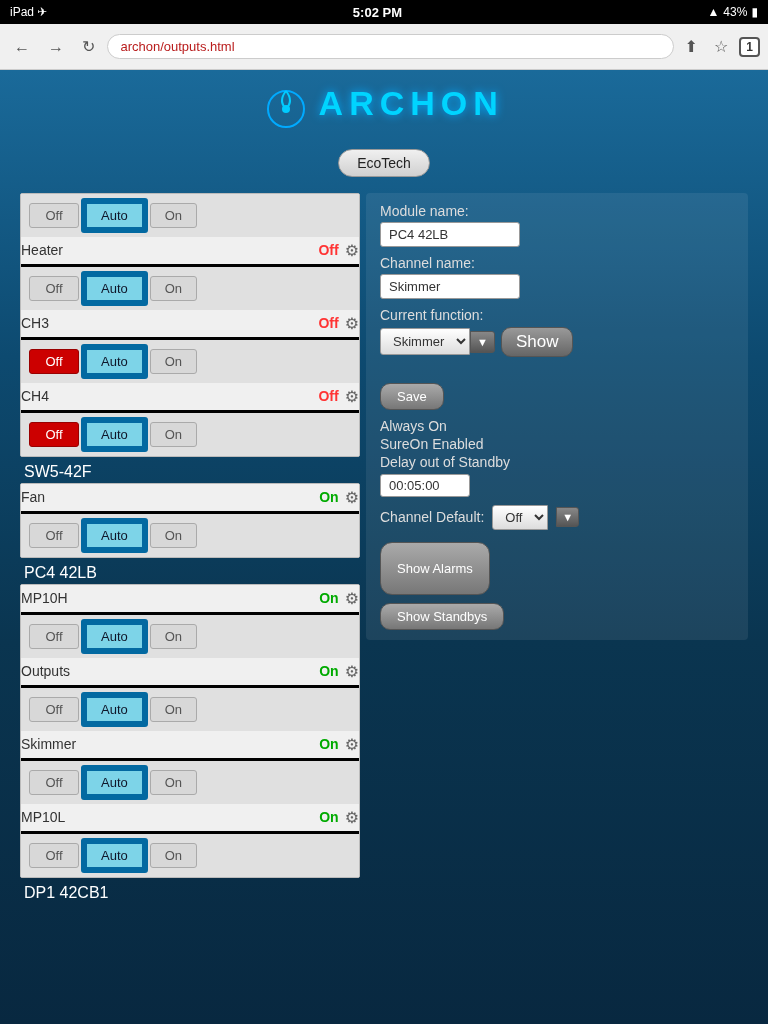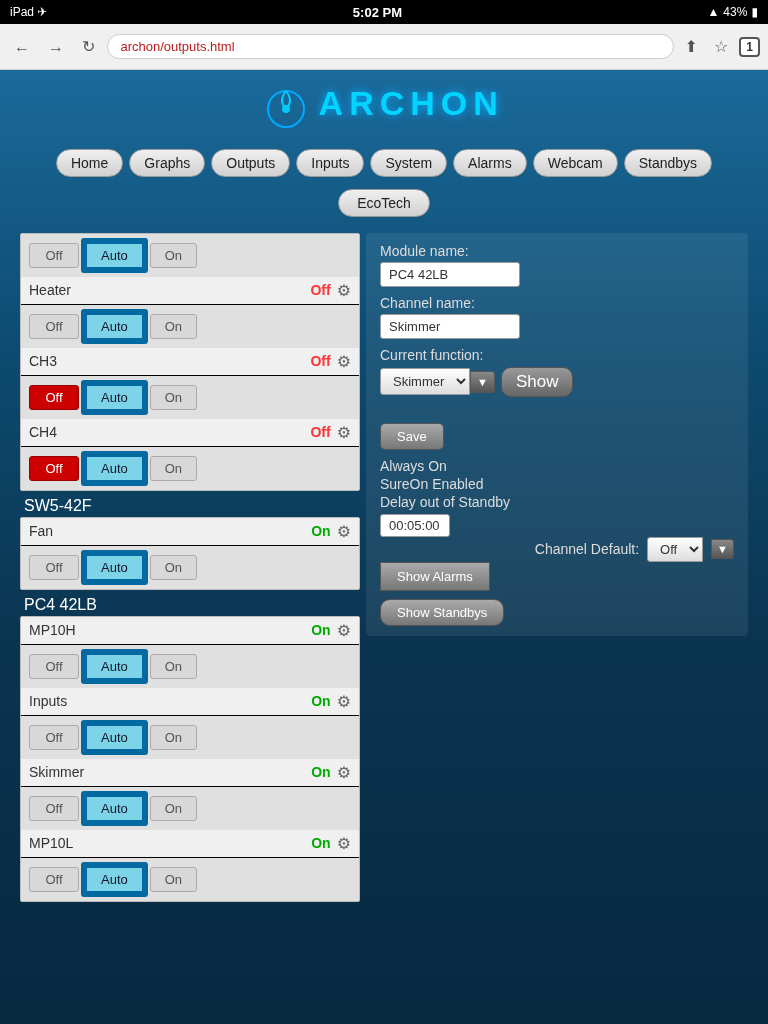--- a/index.html
+++ b/index.html
@@ -151,23 +151,23 @@
     .channel-group {
       background: #e8e8e8;
       border: 1px solid #bbb;
       margin-bottom: 2px;
       border-radius: 2px;
     }
 
     .channel-row {
       display: flex;
       align-items: center;
-      padding: 4px 8px;
+      padding: 4px 0;
       background: #f0f0f0;
-      border-bottom: 1px solid #000000;
+      border-bottom: 3px solid #000000;
       gap: 6px;
     }
     .channel-name {
       flex: 1;
       font-size: 14px;
       color: #333;
       min-width: 60px;
     }
     .channel-status-red { color: #ff3333; font-size: 14px; font-weight: bold; }
     .channel-status-green { color: #00aa00; font-size: 14px; font-weight: bold; }
@@ -279,47 +279,47 @@
       border: 1px solid #555;
       border-radius: 10px;
       padding: 4px 14px;
       font-size: 17px;
       color: #fff;
       cursor: pointer;
     }
     .action-btn-gray {
       background: linear-gradient(180deg, #aaa 0%, #777 100%);
       border: 1px solid #555;
-      border-radius: 5px;
+      border-radius: 10px;
       padding: 5px 16px;
       font-size: 13px;
       color: #fff;
       cursor: pointer;
       margin-top: 8px;
       display: inline-block;
     }
     .always-on-text { font-size: 14px; color: #ddd; margin-top: 8px; }
     .sureon-text { font-size: 14px; color: #ddd; margin-top: 2px; }
     .delay-text { font-size: 14px; color: #ddd; margin-top: 2px; }
     .time-input {
       background: #fff;
       border: 1px solid #999;
       border-radius: 3px;
       padding: 3px 8px;
       font-size: 13px;
       color: #333;
-      width: 70px;
+      width: 90px;
       margin-top: 4px;
       display: block;
     }
     .channel-default-row {
       display: flex;
       align-items: center;
       gap: 8px;
-      justify-content: flex-end;
+      margin-top: 8px;
     }
     .channel-default-label { font-size: 14px; color: #ddd; }
     .channel-default-select {
       background: linear-gradient(180deg, #fff 0%, #ddd 100%);
       border: 1px solid #999;
       border-radius: 3px 0 0 3px;
       padding: 3px 8px;
       font-size: 13px;
       color: #333;
       min-width: 40px;
@@ -329,25 +329,26 @@
       border: 1px solid #555;
       border-radius: 0 3px 3px 0;
       padding: 3px 5px;
       color: #fff;
       font-size: 11px;
       cursor: pointer;
     }
     .show-alarms-btn {
       background: linear-gradient(180deg, #aaa 0%, #777 100%);
       border: 1px solid #555;
-      border-radius: 0;
-      padding: 6px 16px;
-      font-size: 13px;
-      color: #fff;
-      cursor: pointer;
+      border-radius: 12px;
+      padding: 18px 16px;
+      font-size: 13px;
+      color: #fff;
+      cursor: pointer;
+      margin-top: 12px;
       display: block;
     }
     .show-standbys-btn {
       background: linear-gradient(180deg, #aaa 0%, #777 100%);
       border: 1px solid #555;
       border-radius: 10px;
       padding: 5px 16px;
       font-size: 13px;
       color: #fff;
       cursor: pointer;
@@ -384,30 +385,20 @@
     <span style="display:inline-block;vertical-align:middle;margin-right:6px;">
       <svg width="44" height="44" viewBox="0 0 44 44">
         <circle cx="22" cy="22" r="18" fill="none" stroke="#00aaff" stroke-width="2"></circle>
         <path d="M22 4 Q30 14 22 22 Q14 14 22 4" fill="none" stroke="#00ccff" stroke-width="2"></path>
         <circle cx="22" cy="22" r="4" fill="#00ccff"></circle>
       </svg>
     </span>
     <span class="archon-logo">ARCHON</span>
   </div>
 
-  <div id="nav-menu">
-    <button class="nav-btn">Home</button>
-    <button class="nav-btn">Graphs</button>
-    <button class="nav-btn">Outputs</button>
-    <button class="nav-btn">Inputs</button>
-    <button class="nav-btn">System</button>
-    <button class="nav-btn">Alarms</button>
-    <button class="nav-btn">Webcam</button>
-    <button class="nav-btn">Standbys</button>
-  </div>
   <div id="ecotech-btn-row">
     <button class="ecotech-btn">EcoTech</button>
   </div>
 
   <div id="two-col">
 
     <div id="left-panel">
 
       <div class="channel-group">
         <div class="toggle-row">
@@ -469,21 +460,21 @@
           <span class="channel-status-green">On</span>
           <span class="gear-icon">⚙</span>
         </div>
         <div class="toggle-row">
           <button class="toggle-off-inactive">Off</button>
           <button class="toggle-auto-btn">Auto</button>
           <button class="toggle-on-btn">On</button>
         </div>
 
         <div class="channel-row">
-          <span class="channel-name">Inputs</span>
+          <span class="channel-name">Outputs</span>
           <span class="channel-status-green">On</span>
           <span class="gear-icon">⚙</span>
         </div>
         <div class="toggle-row">
           <button class="toggle-off-inactive">Off</button>
           <button class="toggle-auto-btn">Auto</button>
           <button class="toggle-on-btn">On</button>
         </div>
 
         <div class="channel-row">
@@ -502,20 +493,21 @@
           <span class="channel-status-green">On</span>
           <span class="gear-icon">⚙</span>
         </div>
         <div class="toggle-row">
           <button class="toggle-off-inactive">Off</button>
           <button class="toggle-auto-btn">Auto</button>
           <button class="toggle-on-btn">On</button>
         </div>
       </div>
 
+      <div class="module-header">DP1 42CB1</div>
 
     </div>
 
     <div id="right-panel">
 
       <div class="field-label">Module name:</div>
       <input class="text-input" type="text" value="PC4 42LB" style="">
 
       <div class="field-label">Channel name:</div>
       <input class="text-input" type="text" value="Skimmer" style="">

